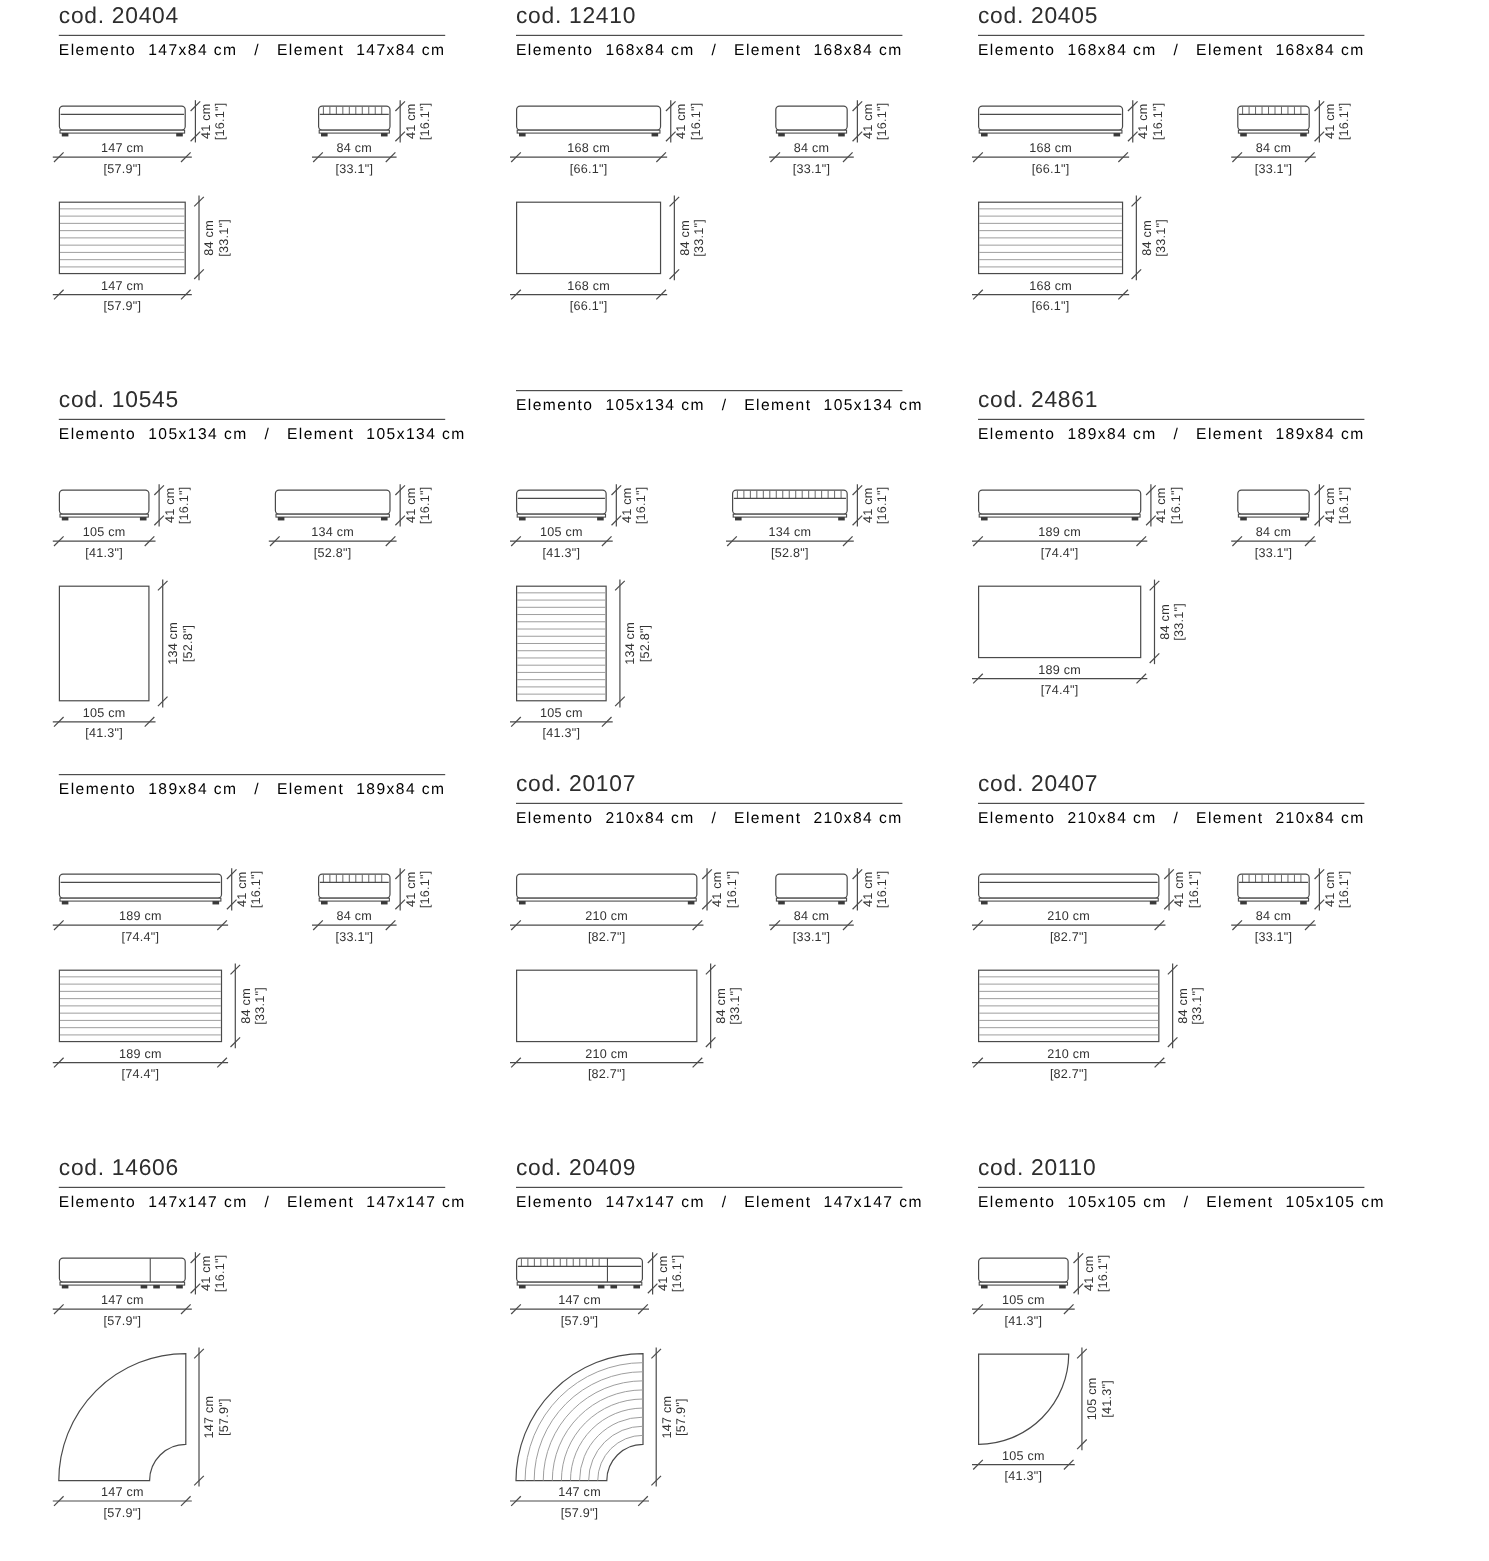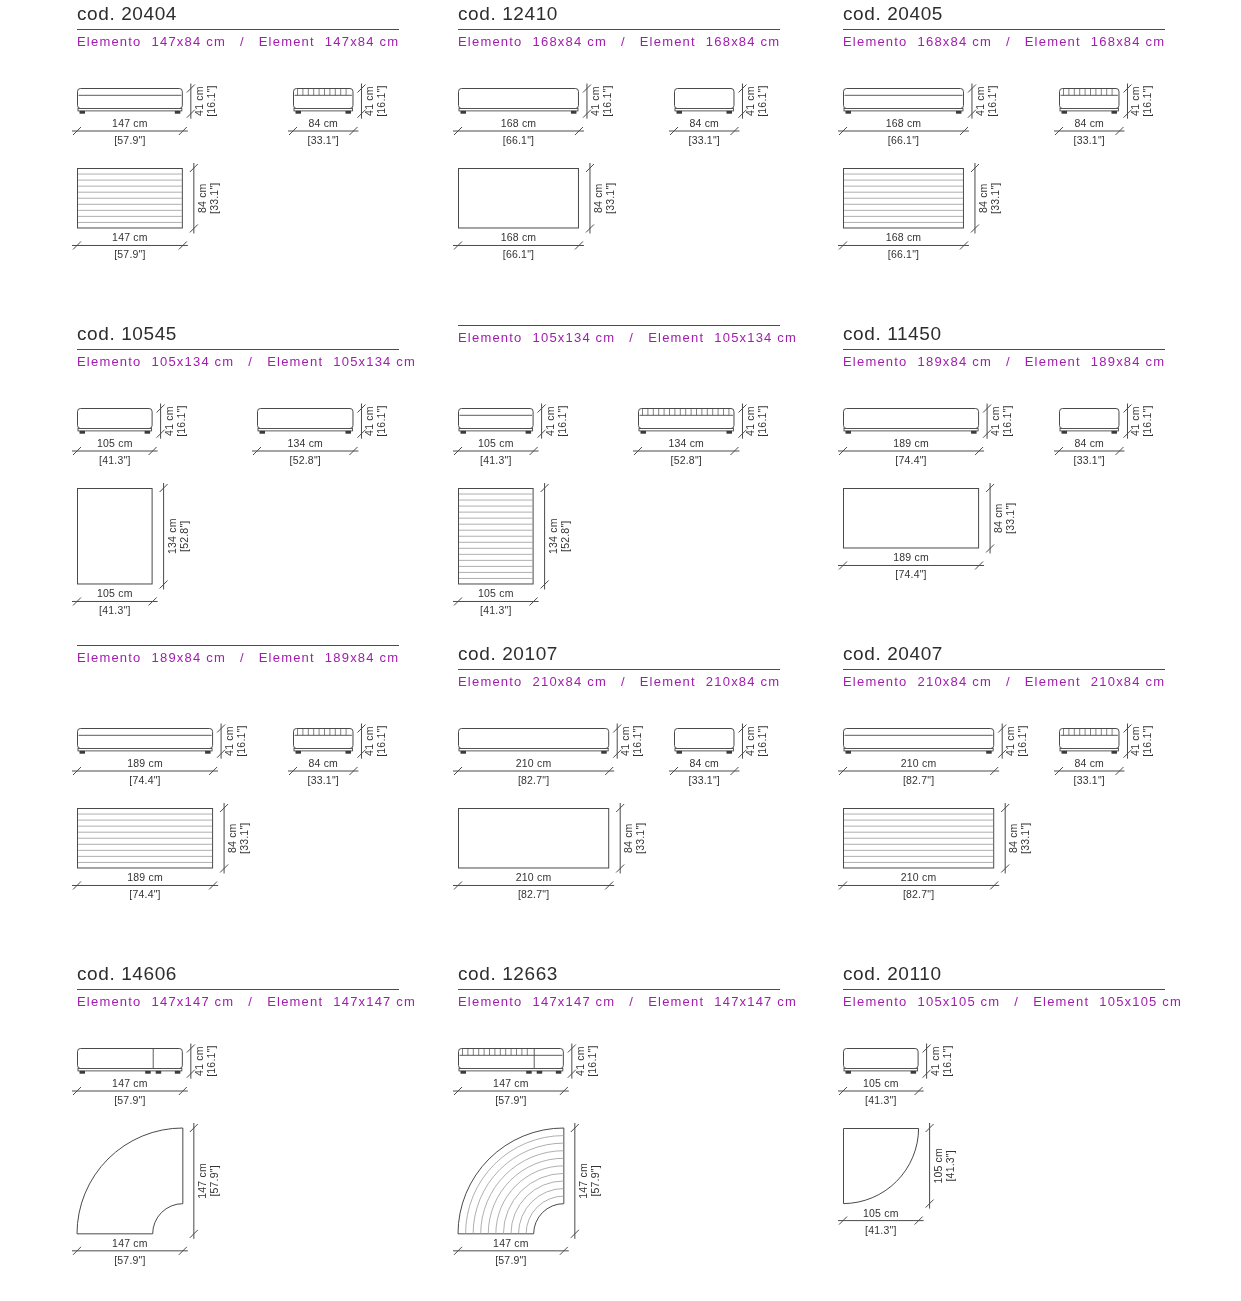--- a/index.html
+++ b/index.html
@@ -1,23 +1,23 @@
 <!DOCTYPE html>
 <html><head>
 <meta charset="utf-8">
 <style>
   html,body{margin:0;padding:0;background:#ffffff;}
   body{width:1241px;height:1301px;overflow:hidden;
        font-family:"Liberation Sans", sans-serif;color:#333;}
-  #sheet{position:relative;padding:2px 0 0 77px;}
+  #sheet{position:relative;padding:2px 0 0 49px;}
   .grid{display:grid;grid-template-columns:381px 385px 379px;grid-auto-rows:320px;}
   .cell{position:relative;}
   .title{font-size:19px;letter-spacing:.6px;color:#2d2d2d;line-height:24px;}
   .rule{width:322px;border-bottom:1.6px solid #4d4d4d;margin-top:3px;}
-  .subtitle{margin-top:4px;font-size:13px;letter-spacing:1.2px;color:#a21caf;white-space:nowrap;}
+  .subtitle{margin-top:4px;font-size:13px;letter-spacing:1.2px;color:#000000;white-space:nowrap;}
   .subtitle .gap-s{display:inline-block;width:10px;}
   .subtitle .gap-m{display:inline-block;width:14px;}
   .views{position:absolute;left:0;top:84px;width:322px;height:236px;}
   .views svg{position:absolute;overflow:visible;}
   svg text{font-family:"Liberation Sans", sans-serif;font-size:10.5px;fill:#333;letter-spacing:.2px;}
 </style>
 </head>
 <body>
 
 <div id="sheet">
@@ -366,21 +366,21 @@
             <line x1="86.6" y1="-5" x2="86.6" y2="101.47999999999999" stroke="#4a4a4a" stroke-width="1"></line>
             <line x1="82.6" y1="4" x2="90.6" y2="-4" stroke="#4a4a4a" stroke-width="1"></line>
             <line x1="82.6" y1="100.47999999999999" x2="90.6" y2="92.47999999999999" stroke="#4a4a4a" stroke-width="1"></line>
             <text x="0" y="0" text-anchor="middle" transform="translate(98.6,48.239999999999995) rotate(-90)">134 cm</text>
             <text x="0" y="0" text-anchor="middle" transform="translate(110.6,48.239999999999995) rotate(-90)">[52.8"]</text>
           </svg>
         </div>
   </div>
 
   <div class="cell">
-    <div class="title">cod. 11450</div>
+    <div class="title">cod. 24861</div>
     <div class="rule"></div>
     <div class="subtitle">
       <span>Elemento</span><span class="gap-s"></span><span>189x84 cm</span><span class="gap-m"></span><span>/</span><span class="gap-m"></span><span>Element</span><span class="gap-s"></span><span>189x84 cm</span>
     </div>
     <div class="views">
           <svg width="183" height="72" style="left: 0px; top: 0px;">
             <rect x="0.5" y="2.5" width="135.07999999999998" height="20" rx="3" fill="#fff" stroke="#4a4a4a"></rect>
             <rect x="1" y="22.5" width="134.07999999999998" height="2.4" fill="#fff" stroke="#4a4a4a" stroke-width="0.9"></rect>
             <rect x="2.5" y="24.9" width="5.5" height="2.8" fill="#3a3a3a"></rect>
             <rect x="128.07999999999998" y="24.9" width="5.5" height="2.8" fill="#3a3a3a"></rect>
@@ -669,21 +669,21 @@
             <line x1="116.83999999999999" y1="-5" x2="116.83999999999999" y2="110.83999999999999" stroke="#4a4a4a" stroke-width="1"></line>
             <line x1="112.83999999999999" y1="4" x2="120.83999999999999" y2="-4" stroke="#4a4a4a" stroke-width="1"></line>
             <line x1="112.83999999999999" y1="109.83999999999999" x2="120.83999999999999" y2="101.83999999999999" stroke="#4a4a4a" stroke-width="1"></line>
             <text x="0" y="0" text-anchor="middle" transform="translate(128.83999999999997,52.919999999999995) rotate(-90)">147 cm</text>
             <text x="0" y="0" text-anchor="middle" transform="translate(140.83999999999997,52.919999999999995) rotate(-90)">[57.9"]</text>
           </svg>
         </div>
   </div>
 
   <div class="cell">
-    <div class="title">cod. 12663</div>
+    <div class="title">cod. 20409</div>
     <div class="rule"></div>
     <div class="subtitle">
       <span>Elemento</span><span class="gap-s"></span><span>147x147 cm</span><span class="gap-m"></span><span>/</span><span class="gap-m"></span><span>Element</span><span class="gap-s"></span><span>147x147 cm</span>
     </div>
     <div class="views">
           <svg width="152" height="72" style="left: 0px; top: 0px;">
             <rect x="0.5" y="2.5" width="104.83999999999999" height="20" rx="3" fill="#fff" stroke="#4a4a4a"></rect>
             <line x1="1.5" y1="9.3" x2="104.33999999999999" y2="9.3" stroke="#4a4a4a" stroke-width="0.9"></line>
             <line x1="4.5" y1="3" x2="4.5" y2="9.3" stroke="#4a4a4a" stroke-width="0.7"></line>
             <line x1="9.9" y1="3" x2="9.9" y2="9.3" stroke="#4a4a4a" stroke-width="0.7"></line>

